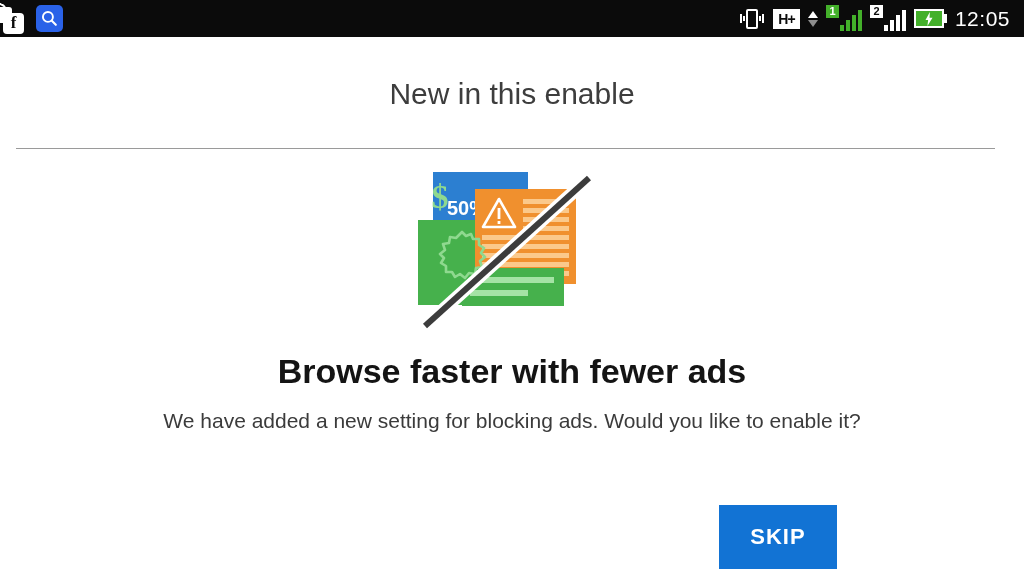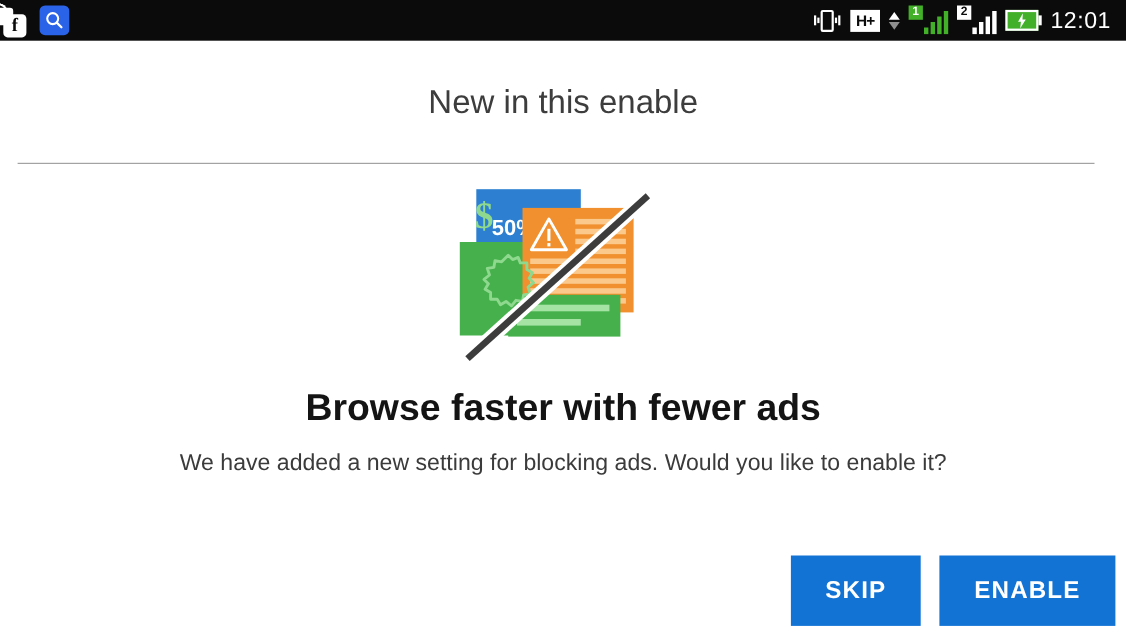--- a/index.html
+++ b/index.html
@@ -218,21 +218,21 @@
 
     <div class="batt">
       <div class="body">
         <svg class="bolt" viewBox="0 0 10 16">
           <polygon points="6,0 1,9 4,9 3.2,16 9,6.5 5.6,6.5" fill="#ffffff"></polygon>
         </svg>
       </div>
       <div class="tip"></div>
     </div>
 
-    <div class="clock">12:01</div>
+    <div class="clock">12:05</div>
   </div>
 </div>
 
 <div id="page-title">New in this enable</div>
 <div id="divider"></div>
 
 <div id="illustration">
 
   <div class="card card-blue"></div>
   <div class="pct">50%</div>
@@ -271,14 +271,13 @@
     <line x1="10" y1="154" x2="174" y2="6" stroke="#ffffff" stroke-width="13" stroke-linecap="butt"></line>
     <line x1="10" y1="154" x2="174" y2="6" stroke="#3c3c3c" stroke-width="6" stroke-linecap="butt"></line>
   </svg>
 </div>
 
 <div id="headline">Browse faster with fewer ads</div>
 <div id="subtext">We have added a new setting for blocking ads. Would you like to enable it?</div>
 
 <div id="button-row">
   <button class="btn" id="skip-button">SKIP</button>
-  <button class="btn" id="enable-button">ENABLE</button>
 </div>
 
 </body></html>

